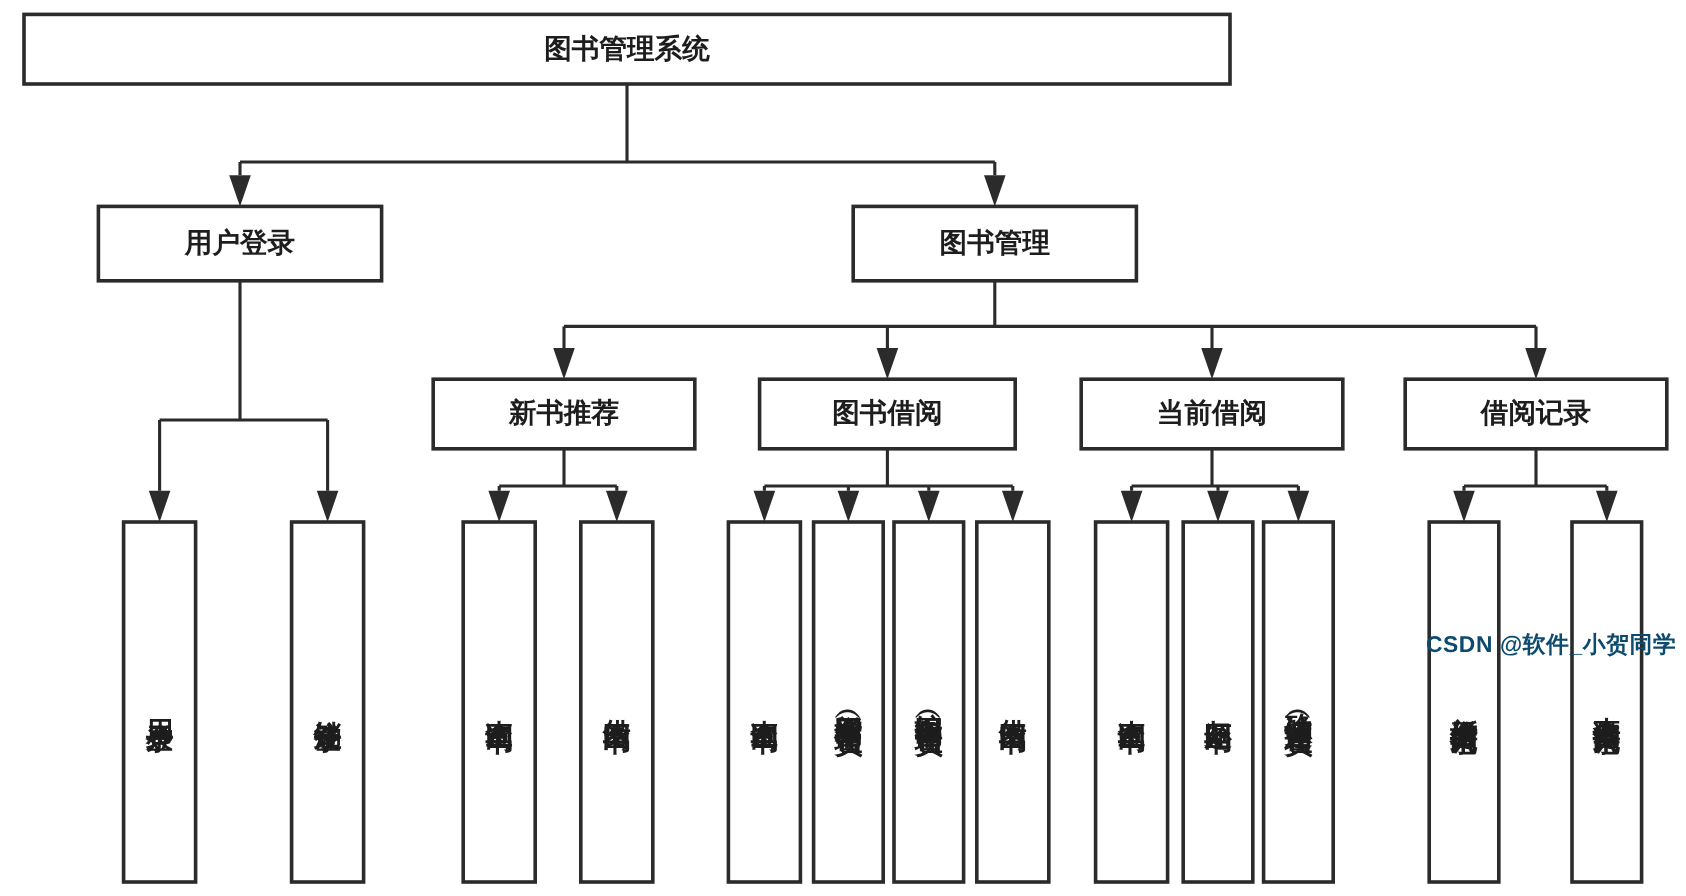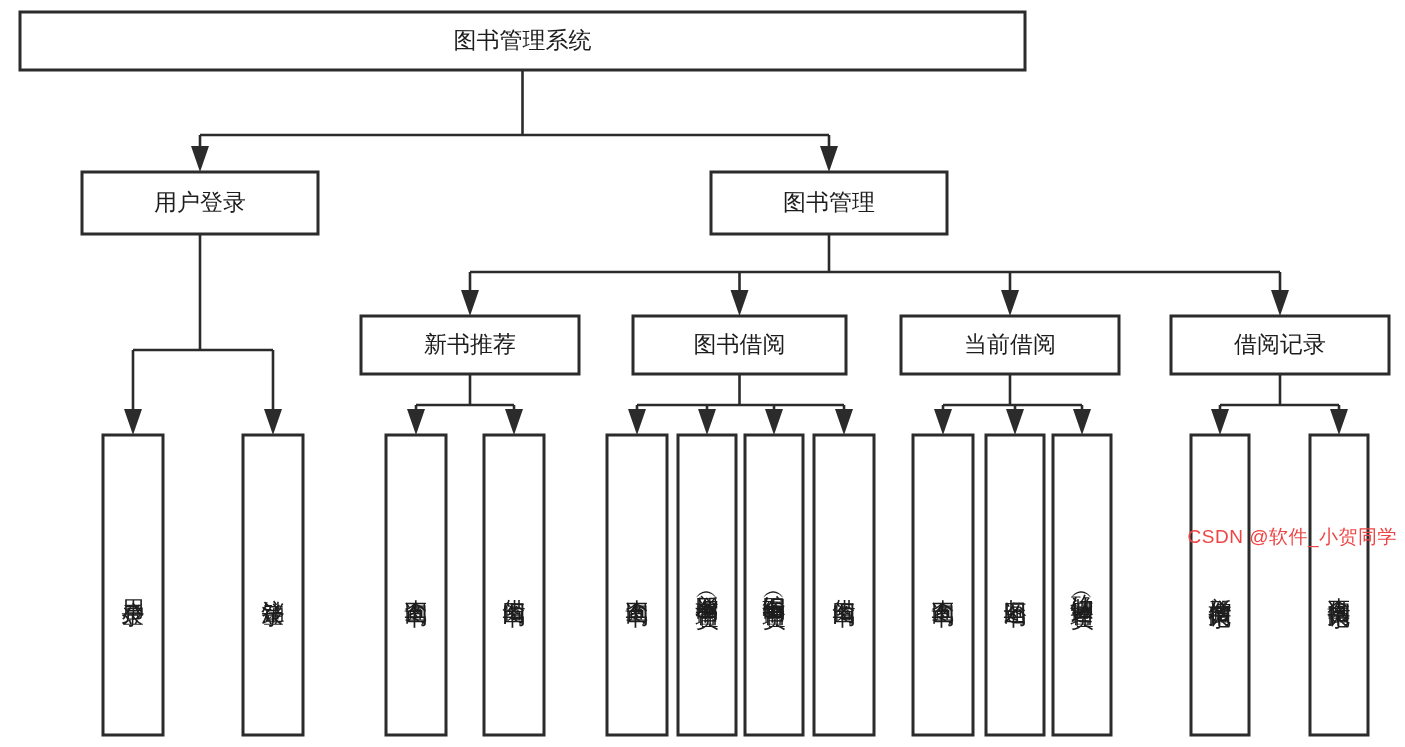--- a/index.html
+++ b/index.html
@@ -11,20 +11,21 @@
     width: 1405px;
     height: 747px;
     font-family: "Liberation Sans", "DejaVu Sans", sans-serif;
     overflow: hidden;
     position: relative;
   }
   #diagram-root {
     position: relative;
     width: 1405px;
     height: 556px;
+    font-weight: bold;
   }
   svg.diagram {
     position: absolute;
     top: 0;
     left: 0;
     width: 1405px;
     height: 747px;
   }
   .box-rect {
     fill: #ffffff;
@@ -62,21 +63,21 @@
     justify-content: center;
     white-space: nowrap;
     pointer-events: none;
   }
   .watermark {
     position: absolute;
     right: 8px;
     bottom: 6px;
     font-family: "Liberation Sans", "DejaVu Sans", sans-serif;
     font-size: 19px;
-    color: #ef4444;
+    color: #0c4a6e;
     letter-spacing: 0.5px;
     white-space: nowrap;
   }
 </style>
 </head>
 <body>
 
 <div id="diagram-root">
 
   <svg class="diagram" viewBox="0 0 1405 747">

